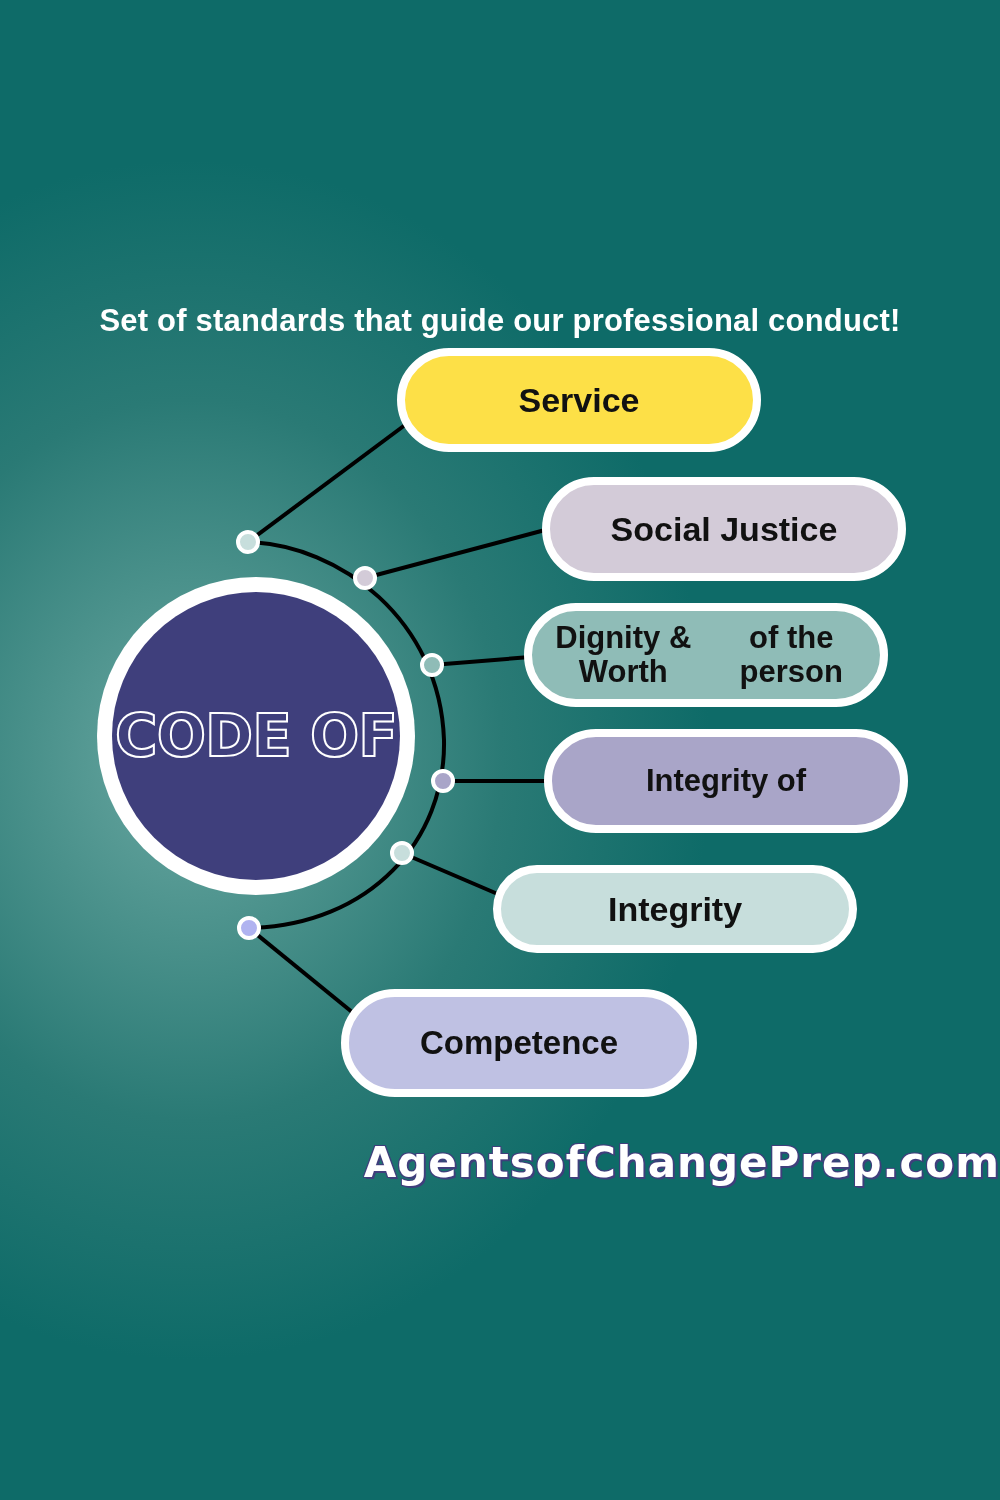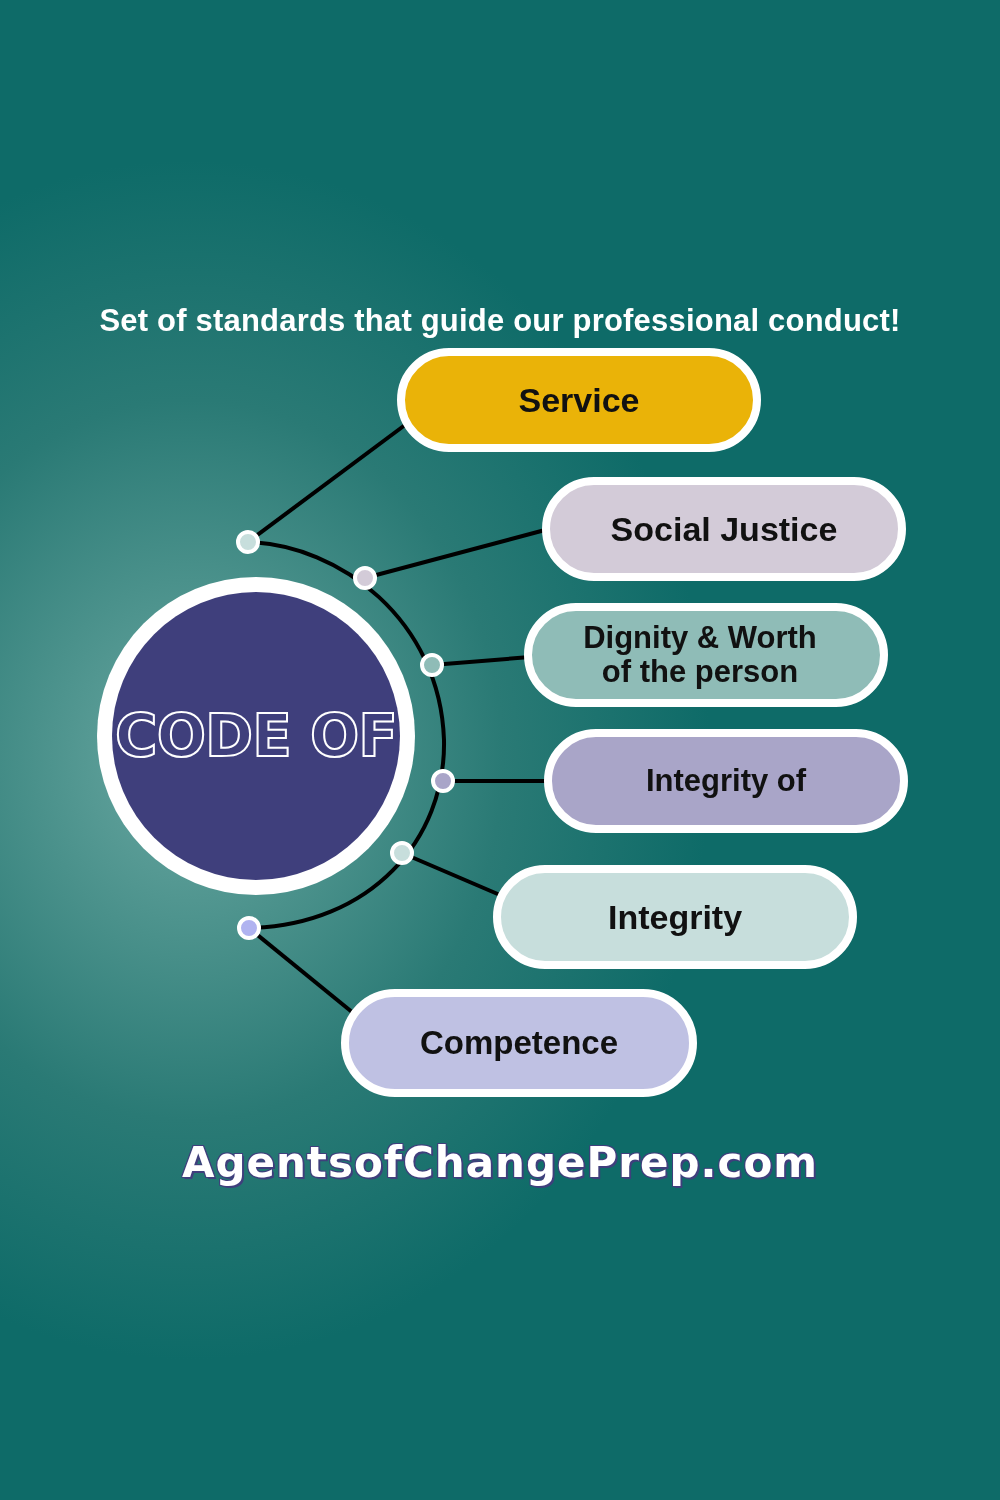--- a/index.html
+++ b/index.html
@@ -34,21 +34,21 @@
     font-family: "DejaVu Sans", sans-serif;
   }
   .pill {
     position: absolute; border: 8px solid #ffffff; border-radius: 60px;
     box-sizing: border-box; display: flex; align-items: center; justify-content: center;
     text-align: center; color: #111111; font-weight: bold;
     font-family: "Liberation Sans", sans-serif;
   }
   .pill span { display: block; }
   .footer {
-    position: absolute; left: 0; width: 1000px; top: 1138px; text-align: center;
+    position: absolute; left: 0; width: 1000px; top: 1138px; text-align: right;
     color: #ffffff; font-weight: bold; font-size: 42px; letter-spacing: 1px;
     text-shadow: 2px 2px 0 #3f3f7c, -1px -1px 0 #3f3f7c, 1px -1px 0 #3f3f7c, -1px 1px 0 #3f3f7c;
     font-family: "DejaVu Sans", sans-serif;
   }
 </style>
 </head>
 <body>
 
 <div class="glow"></div>
 
@@ -73,38 +73,38 @@
     <circle cx="402" cy="853" r="10" fill="#c7dedc" stroke="#fff" stroke-width="4"></circle>
     <circle cx="249" cy="928" r="10" fill="#b0b3f0" stroke="#fff" stroke-width="4"></circle>
   </g>
 </svg>
 
 <div class="hub-outer"></div>
 <div class="hub-inner">
   <div class="hub-line">CODE OF</div>
 </div>
 
-<div class="pill" style="left:397px; top:348px; width:364px; height:104px; background:#eab308; font-size:34px;">
+<div class="pill" style="left:397px; top:348px; width:364px; height:104px; background:#fde047; font-size:34px;">
   <span>Service</span>
 </div>
 
 <div class="pill" style="left:542px; top:477px; width:364px; height:104px; background:#d3cbd8; font-size:34px;">
   <span>Social Justice</span>
 </div>
 
-<div class="pill" style="left:524px; top:603px; width:364px; height:104px; background:#8fbcb7; font-size:31px; line-height:34px; flex-direction:column; padding-right:12px;">
+<div class="pill" style="left:524px; top:603px; width:364px; height:104px; background:#8fbcb7; font-size:31px; line-height:34px; flex-direction:row; padding-right:12px;">
   <span>Dignity &amp; Worth</span>
   <span>of the person</span>
 </div>
 
 <div class="pill" style="left:544px; top:729px; width:364px; height:104px; background:#a9a5c8; font-size:31px; line-height:34px; flex-direction:column;">
   <span>Integrity of</span>
 </div>
 
-<div class="pill" style="left:493px; top:865px; width:364px; height:104px; background:#c7dedc; font-size:34px;">
+<div class="pill" style="left:493px; top:865px; width:364px; height:88px; background:#c7dedc; font-size:34px;">
   <span>Integrity</span>
 </div>
 
 <div class="pill" style="left:341px; top:989px; width:356px; height:108px; background:#bfc1e3; font-size:33px;">
   <span>Competence</span>
 </div>
 
 <div class="footer">AgentsofChangePrep.com</div>
 
 </body></html>

